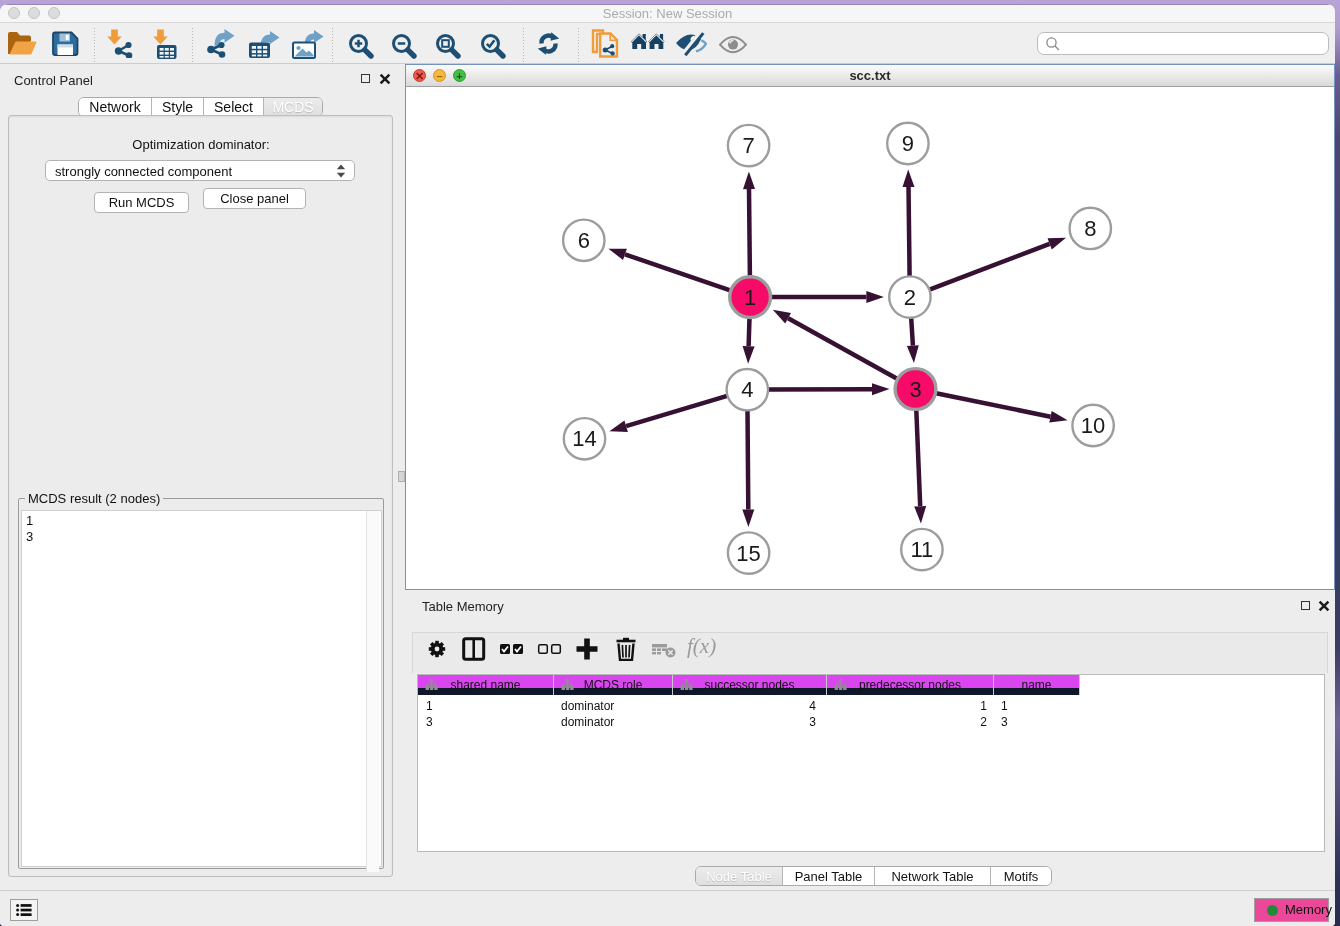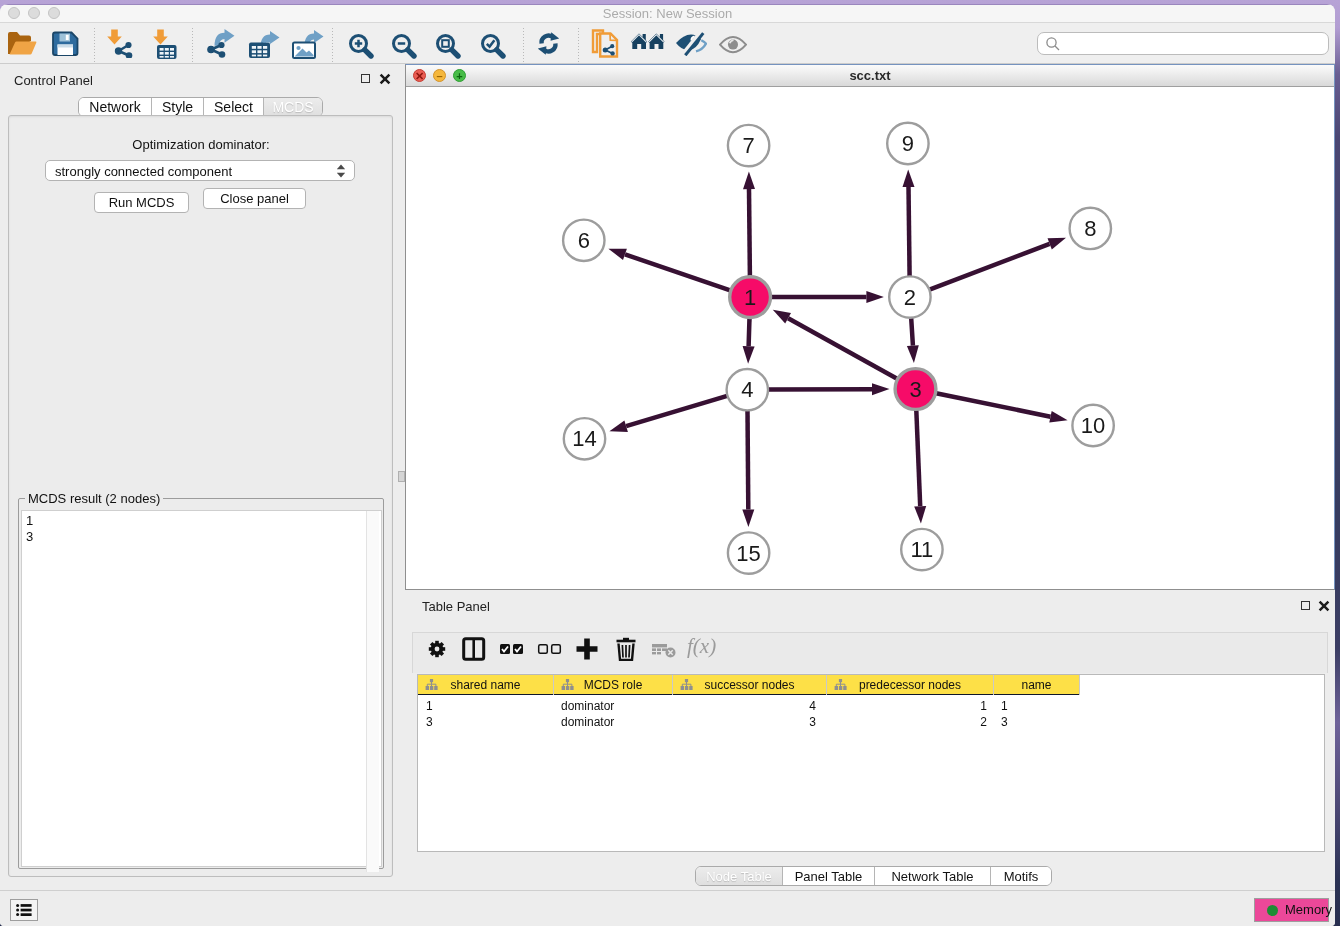--- a/index.html
+++ b/index.html
@@ -36,21 +36,21 @@
 #mcdswhite { position:absolute; left:2px; top:11px; width:361px; height:357px; background:#ffffff; border:1px solid #cfcfcf; }
 
 #netframe { position:absolute; left:405px; top:60px; width:930px; height:526px; border-top:1px solid #7593bf; border-right:1px solid #7593bf; border-left:1px solid #8f8f8f; border-bottom:1px solid #8f8f8f; background:#ffffff; }
 #nettitle { position:absolute; left:0; top:0; width:928px; height:22px; background:linear-gradient(180deg,#fbfbfb 0%,#ececec 45%,#d9d9d9 100%); border-bottom:1px solid #9f9f9f; }
 .mtl { position:absolute; top:4px; width:13px; height:13px; border-radius:50%; font-size:11px; font-weight:bold; text-align:center; line-height:13px; }
 #nettitletext { position:absolute; left:0; top:3px; width:928px; text-align:center; font-size:13px; font-weight:bold; color:#2a2a2a; }
 
 #tpanel { position:absolute; left:405px; top:586px; width:930px; height:304px; background:#ededed; }
 #ttoolbar { position:absolute; left:7px; top:42px; width:916px; height:41px; background:#eaeaea; border:1px solid #d7d7d7; border-bottom:none; }
 #ttable { position:absolute; left:12px; top:84px; width:908px; height:178px; background:#ffffff; border:1px solid #b9b9b9; }
-#thead { position:absolute; left:0; top:0; width:662px; height:20px; background:#fde047; border-bottom:1px solid #0f172a; }
+#thead { position:absolute; left:0; top:0; width:662px; height:20px; background:#d946ef; border-bottom:7px solid #0f172a; }
 .hcell { position:absolute; top:0; height:20px; border-right:1px solid #c9c9c9; font-size:12px; color:#111; text-align:center; line-height:20px; }
 .trow { position:absolute; font-size:12px; color:#111; height:16px; line-height:16px; }
 .btab { font-size:13px; font-weight:500; }
 
 #statusbar { position:absolute; left:0; top:886px; width:1335px; height:36px; background:#ededed; border-top:1px solid #cfcfcf; }
 #listbtn { position:absolute; left:10px; top:8px; width:28px; height:22px; background:#f4f4f4; border:1px solid #9e9e9e; }
 #membtn { position:absolute; left:1254px; top:7px; width:75px; height:24px; background:#ec4899; border:1px solid #9e9e9e; font-size:13px; color:#111; }
 </style>
 </head>
 <body>
@@ -298,21 +298,21 @@
 <circle cx="687.1" cy="338.5" r="20.7" fill="#ffffff" stroke="#9d9d9d" stroke-width="2.4"></circle>
 <text x="687.1" y="346.0" font-size="22" fill="#1a1a1a" text-anchor="middle">10</text>
 <circle cx="342.6" cy="466.1" r="20.7" fill="#ffffff" stroke="#9d9d9d" stroke-width="2.4"></circle>
 <text x="342.6" y="473.6" font-size="22" fill="#1a1a1a" text-anchor="middle">15</text>
 <circle cx="515.9" cy="462.6" r="20.7" fill="#ffffff" stroke="#9d9d9d" stroke-width="2.4"></circle>
 <text x="515.9" y="470.1" font-size="22" fill="#1a1a1a" text-anchor="middle">11</text>
 </svg>
   </div>
 
   <div id="tpanel">
-    <div class="pheader" style="position:absolute;left:17px;top:9px;">Table Panel</div>
+    <div class="pheader" style="position:absolute;left:17px;top:9px;">Table Memory</div>
     <div class="floatbtn" style="left:896px;top:11px;"></div>
     <div class="closex" style="left:913px;top:10px;"><svg width="12" height="12" viewBox="0 0 12 12">
           <path d="M1.6 1.6 L10.4 10.4 M10.4 1.6 L1.6 10.4" stroke="#1c1c1c" stroke-width="2.5"></path>
         </svg></div>
     <div id="ttoolbar">
         <svg style="position:absolute;left:13px;top:4px" width="22" height="24" viewBox="0 0 22 24">
           <g fill="#111">
             <circle cx="11" cy="12" r="6.2"></circle>
 <g stroke="#111" stroke-width="3.6">
               <line x1="11" y1="3.8" x2="11" y2="20.2"></line>

